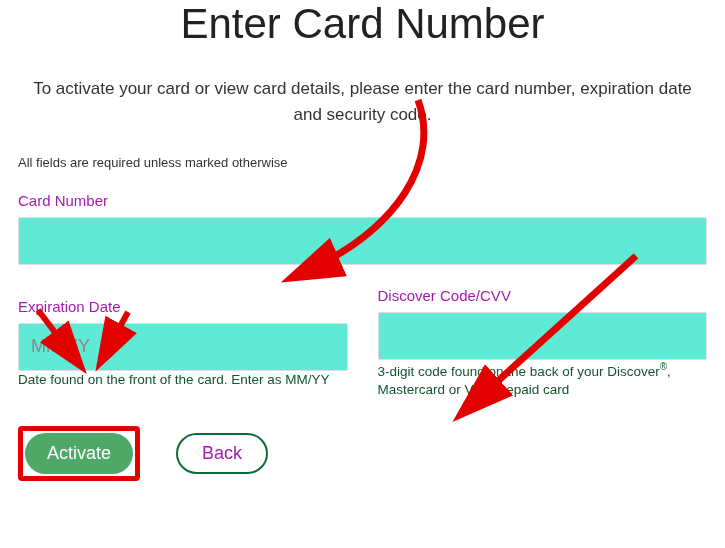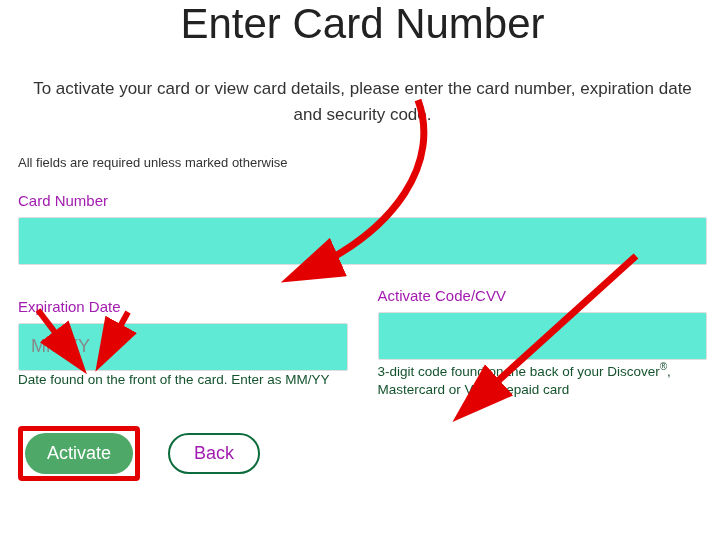--- a/index.html
+++ b/index.html
@@ -62,21 +62,21 @@
     .helper {
       font-size: 13.5px;
       color: #14532d;
       line-height: 1.4;
     }
     .sup { font-size: 10px; vertical-align: super; }
     .card-block { margin-bottom: 22px; }
     .cols-block { margin-bottom: 26px; }
     .btn-row {
       display: flex;
-      gap: 28px;
+      gap: 36px;
       align-items: center;
       margin-top: 6px;
     }
     .btn-activate-wrap {
       border: 5px solid #e30000;
       border-radius: 4px;
       padding: 2px 2px;
       display: inline-flex;
     }
     .btn-activate {
@@ -118,21 +118,21 @@
   <input type="text" class="text-input" value="" style="">
 </div>
 
 <div class="form-row cols-block">
   <div class="form-col">
     <label class="field-label">Expiration Date</label>
     <input type="text" class="text-input" placeholder="MM/YY" style="">
     <p class="helper">Date found on the front of the card. Enter as MM/YY</p>
   </div>
   <div class="form-col">
-    <label class="field-label">Activate Code/CVV</label>
+    <label class="field-label">Discover Code/CVV</label>
     <input type="text" class="text-input" value="" style="">
     <p class="helper">
       <span>3-digit code found on the back of your Discover</span><span class="sup">®</span><span>, Mastercard or Visa prepaid card</span>
     </p>
   </div>
 </div>
 
 <div class="btn-row">
   <span class="btn-activate-wrap">
     <button class="btn-activate">Activate</button>

